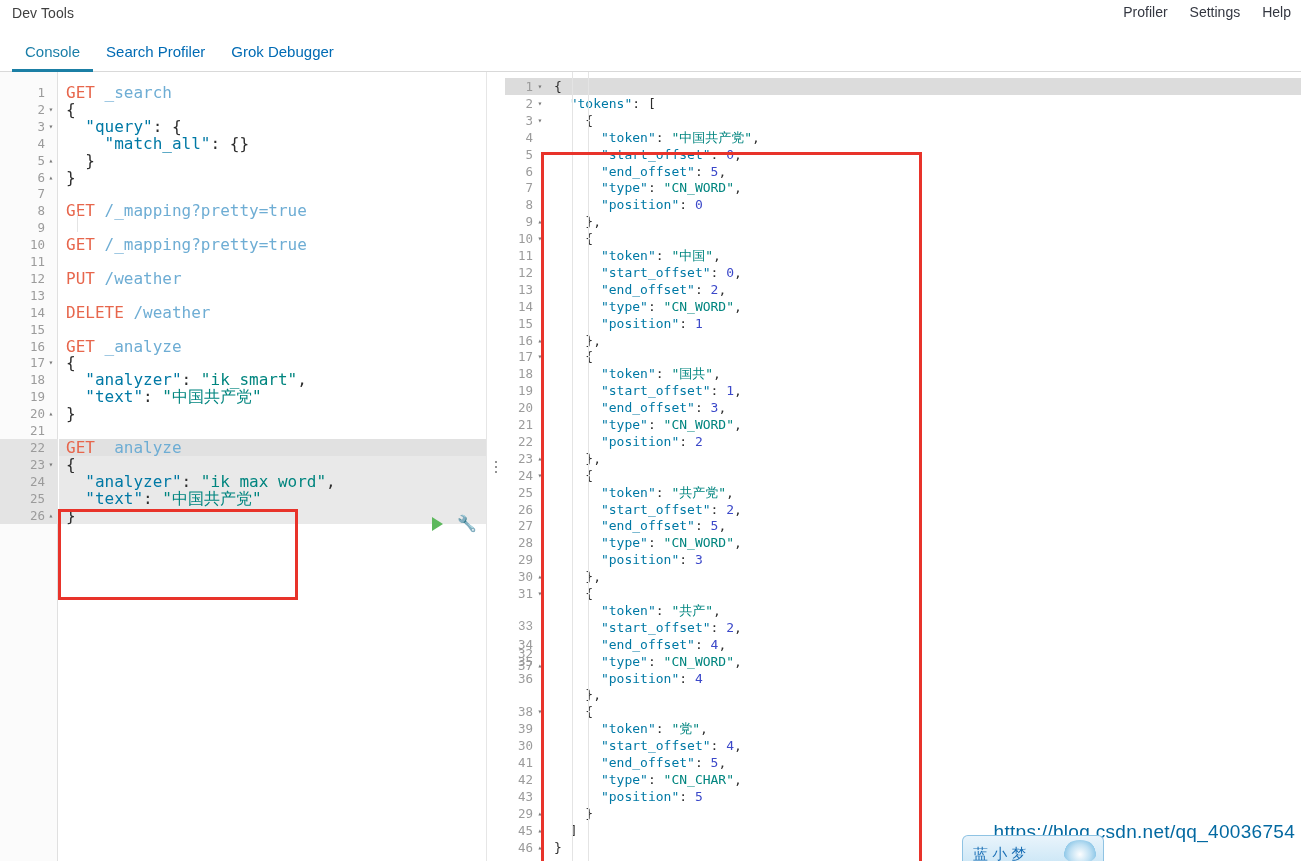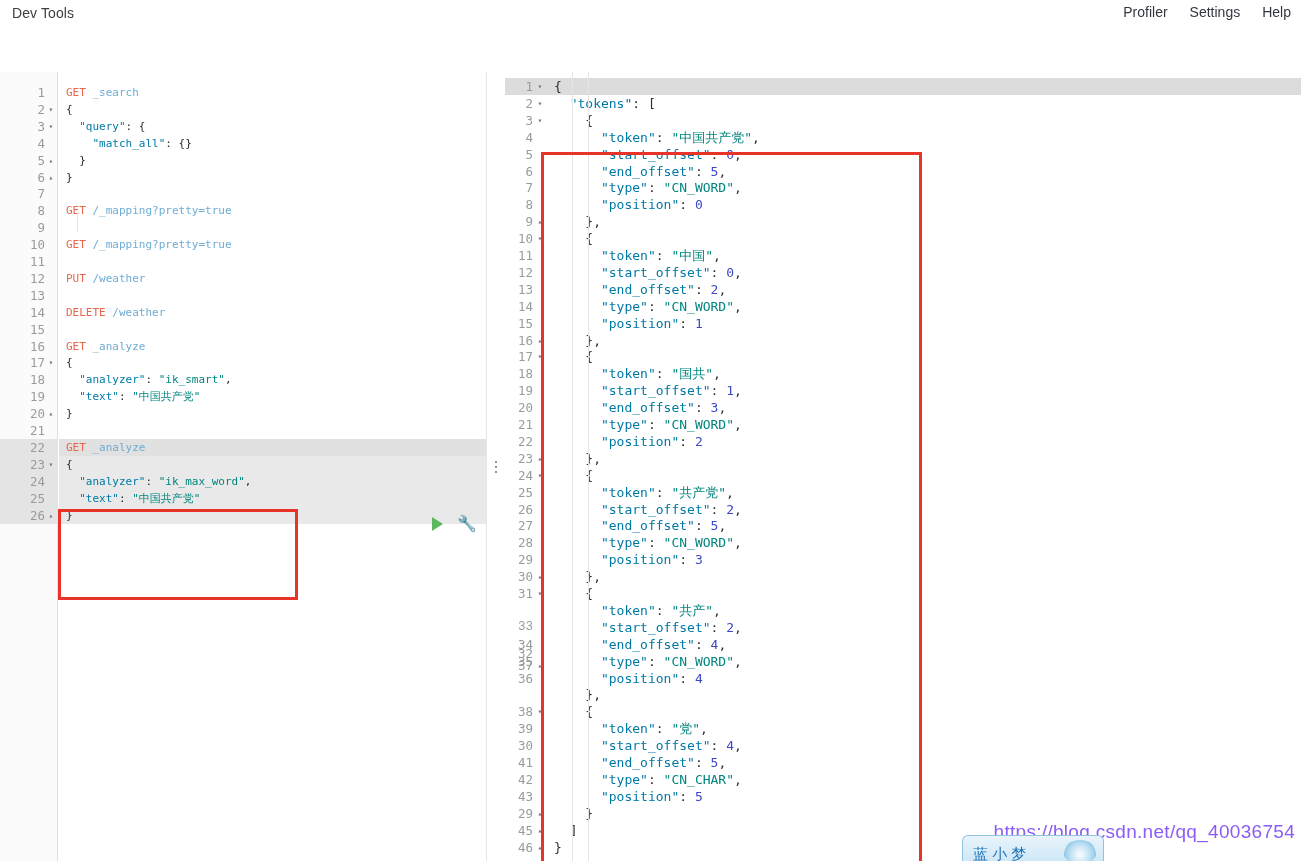--- a/index.html
+++ b/index.html
@@ -103,21 +103,21 @@
     width: 10px; line-height: 17px;
     text-align: center;
     font-size: 8px; color: #7a7a7a;
   }
   .gutter-line.sel { background: #e4e4e4; }
 
   .editor-code {
     position: absolute; left: 59px; top: 0;
     width: 427px; height: 789px;
     font-family: "DejaVu Sans Mono", "Liberation Mono", monospace;
-    font-size: 11px;
+    font-size: 16px;
   }
   .code-line {
     position: absolute; left: 0;
     height: 17px; line-height: 17px;
     white-space: pre;
     padding-left: 7px;
   }
   .code-line.sel-bg {
     left: 0; width: 427px;
     background: #e9e9e9;
@@ -226,21 +226,21 @@
     pointer-events: none;
   }
   #annot-editor { left: 58px; top: 437px; width: 240px; height: 91px; }
   #annot-response { left: 541px; top: 80px; width: 381px; height: 777px; }
 
   
   .watermark {
     position: absolute;
     right: 6px; bottom: 18px;
     font-size: 19px;
-    color: #8b5cf6;
+    color: #0369a1;
     font-family: "Liberation Sans", sans-serif;
     letter-spacing: .3px;
     white-space: nowrap;
   }
   
   .toast {
     position: absolute;
     left: 962px; bottom: 0;
     width: 142px; height: 26px;
     background: linear-gradient(180deg,#e9f4fb 0%, #cfe8f7 100%);
@@ -268,20 +268,27 @@
 
   <div class="header">
     <div class="app-title">Dev Tools</div>
     <div class="header-nav">
       <span>Profiler</span>
       <span>Settings</span>
       <span>Help</span>
     </div>
   </div>
 
+  <div class="tabbar">
+    <div class="tabs">
+      <div class="tab active">Console</div>
+      <div class="tab">Search Profiler</div>
+      <div class="tab">Grok Debugger</div>
+    </div>
+  </div>
 
   <div class="workspace">
 
     <div class="editor-panel">
       <div class="editor-gutter" id="editor-gutter">
           <div class="gutter-line" style="top: 12px;">
             <span class="num">1</span>
           </div>
           <div class="gutter-line" style="top: 28.9px;">
             <span class="num">2</span>

